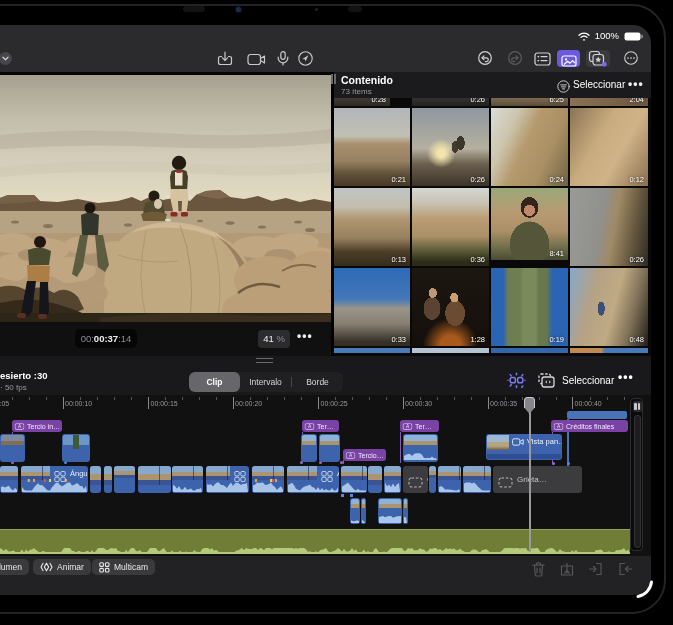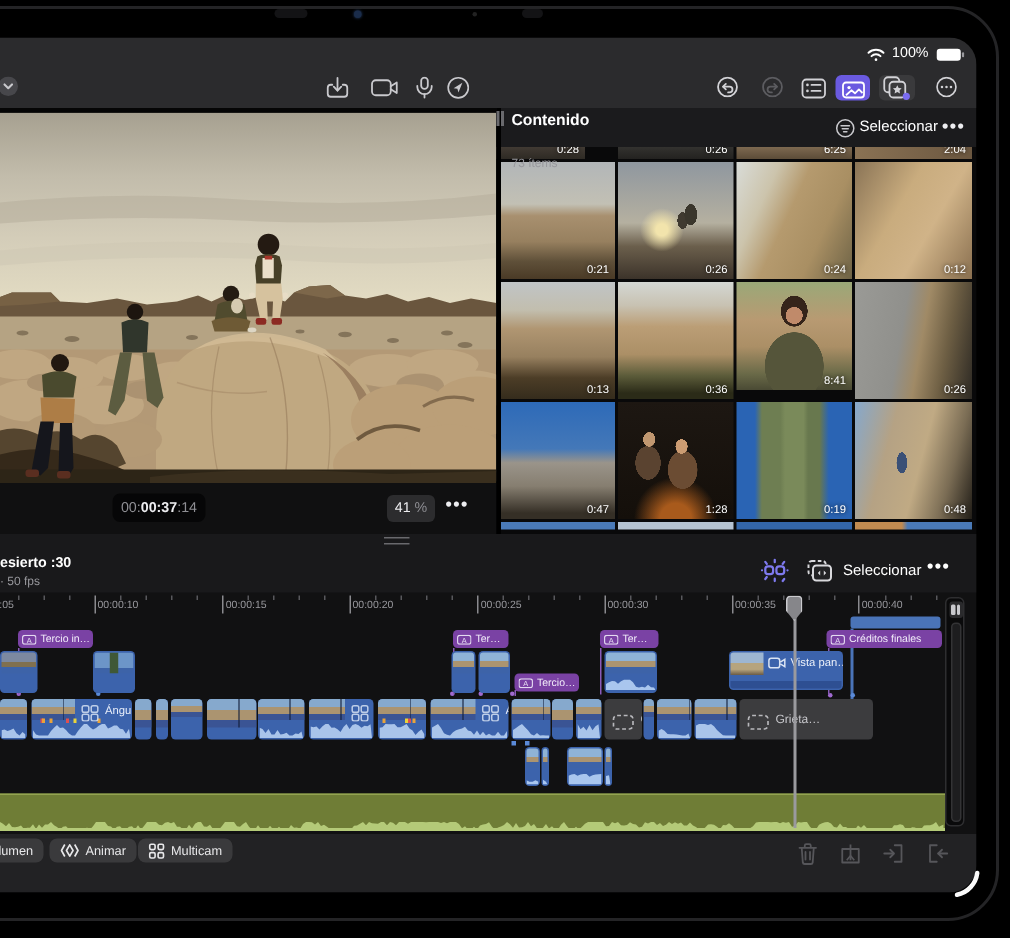--- a/index.html
+++ b/index.html
@@ -23,21 +23,21 @@
   border-radius:5px; color:#8e8e93; font-size:9.5px; line-height:19px; text-align:center; }
 #tcode b { color:#ededf0; font-weight:bold; }
 #zoombadge { position:absolute; left:258px; top:8px; width:32px; height:18px; background:#2c2c2e;
   border-radius:4px; color:#ededf0; font-size:9.5px; line-height:18px; text-align:center; }
 #zoombadge span { color:#8e8e93; }
 .dots3 { color:#ededf0; font-size:12px; letter-spacing:1px; font-weight:bold; }
 
 #panel { position:absolute; left:331px; top:47px; width:320px; height:284px; background:#09090a; overflow:hidden; }
 #phead { position:absolute; left:0; top:0; width:320px; height:26px; background:#1b1b1d; z-index:5; }
 #phead h1 { position:absolute; left:10px; top:2px; font-size:10.5px; color:#fff; font-weight:bold; }
-#phead .sub { position:absolute; left:10px; top:15px; font-size:8px; color:#98989d;margin-top:17px; }
+#phead .sub { position:absolute; left:10px; top:15px; font-size:8px; color:#98989d; }
 .cell { position:absolute; overflow:hidden; }
 .dur { position:absolute; right:4px; bottom:2px; color:#fff; font-size:7.5px; text-shadow:0 0 3px rgba(0,0,0,.9); }
 #pdivider { position:absolute; left:331px; top:47px; width:3px; height:284px; background:#000; z-index:6; }
 
 #timeline { position:absolute; left:0; top:331px; width:651px; height:200px; background:#111112; }
 #tlhead { position:absolute; left:0; top:0; width:651px; height:39px; background:#19191b; }
 #tlhead .proj { position:absolute; left:0px; top:14px; font-size:9.5px; font-weight:bold; color:#fff; }
 #tlhead .fps { position:absolute; left:0px; top:27px; font-size:8px; color:#98989d; }
 #seg { position:absolute; left:189px; top:16px; width:154px; height:20px; background:#202022;
   border-radius:6px; display:flex; }
@@ -353,21 +353,21 @@
 <div class="cell" style="left:412px;top:163px;width:77px;height:78px;background:linear-gradient(180deg,#d4d7d3 0%,#c8c2b2 20%,#bb9e76 38%,#ab8f66 62%,#5c5c3a 80%,#2b2b18 95%);">
               <div class="dur">0:36</div>
             </div>
 <div class="cell" style="left:491px;top:163px;width:77px;height:72px;background:radial-gradient(7px 7px at 50% 31%, #c08a6a 0 80%, rgba(0,0,0,0) 81%),radial-gradient(13px 15px at 50% 27%, #35241a 0 68%, rgba(0,0,0,0) 69%),radial-gradient(26px 30px at 50% 78%, #55553a 0 75%, rgba(0,0,0,0) 76%),linear-gradient(180deg,#9aa878 0%,#b89a72 35%,#ab8f66 60%,#6a6a48 85%,#4a4a34 100%);">
               <div class="dur">8:41</div>
             </div>
 <div class="cell" style="left:570px;top:163px;width:78px;height:78px;background:linear-gradient(100deg,#9a9a96 0%,#90908c 40%,#a08a66 56%,#6e5f44 75%,#2e2a24 100%);">
               <div class="dur">0:26</div>
             </div>
 <div class="cell" style="left:334px;top:243px;width:76px;height:78px;background:linear-gradient(180deg,#2d6ab8 0%,#4478b8 40%,#9a948a 52%,#867e70 72%,#352f26 95%);">
-              <div class="dur">0:47</div>
+              <div class="dur">0:33</div>
             </div>
 <div class="cell" style="left:412px;top:243px;width:77px;height:78px;background:radial-gradient(5px 6px at 27% 32%, #c09770 0 80%, rgba(0,0,0,0) 81%),radial-gradient(5px 6px at 55% 38%, #cc9c72 0 80%, rgba(0,0,0,0) 81%),radial-gradient(12px 16px at 26% 52%, #5a4330 0 70%, rgba(0,0,0,0) 71%),radial-gradient(14px 18px at 56% 58%, #6b4c33 0 70%, rgba(0,0,0,0) 71%),radial-gradient(circle at 50% 100%, #a85a1c 0 12%, rgba(168,90,32,0) 32%),linear-gradient(180deg,#1d1712,#140f0a);">
               <div class="dur">1:28</div>
             </div>
 <div class="cell" style="left:491px;top:243px;width:77px;height:78px;background:linear-gradient(90deg,#2a64b4 0 16%,#6e7e52 22% 38%,#7a8a5a 42% 58%,#68784e 62% 72%,#2a64b4 80% 100%);">
               <div class="dur">0:19</div>
             </div>
 <div class="cell" style="left:570px;top:243px;width:78px;height:78px;background:radial-gradient(5px 10px at 40% 52%, #3a5076 0 70%, rgba(0,0,0,0) 71%),linear-gradient(105deg,#86a8cc 0%,#b5a284 30%,#c0aa84 55%,#7a6c54 78%,#221e18 100%);">
               <div class="dur">0:48</div>
             </div>
@@ -379,20 +379,26 @@
   </div>
   <div id="pdivider">
           <div style="position:absolute;left:0px;top:2px;width:1.5px;height:10px;background:#6a6a6e"></div>
           <div style="position:absolute;left:3px;top:2px;width:1.5px;height:10px;background:#6a6a6e"></div>
         </div>
   <div id="timeline">
     <div id="tlhead">
       <div class="hbar"></div>
       <div class="proj">esierto :30</div>
       <div class="fps">· 50 fps</div>
+      <div id="seg">
+              <div class="sgb on">Clip</div>
+              <div class="sgb">Intervalo</div>
+              <div class="sep"></div>
+              <div class="sgb">Borde</div>
+            </div>
       <div class="abs" style="left:507px;top:16px;"><svg width="19" height="17" viewBox="0 0 19 17">
                 <g fill="none" stroke="#7e79ee" stroke-width="1.5" stroke-linecap="round">
                   <rect x="3.2" y="5.6" width="5.2" height="5.2" rx="1.8"></rect>
                   <rect x="10.6" y="5.6" width="5.2" height="5.2" rx="1.8"></rect>
                   <path d="M9.5 1.2 v1.6 M9.5 13.8 v1.6 M3.2 2.6 l1 1.3 M15.8 2.6 l-1 1.3 M3.2 14 l1 -1.3 M15.8 14 l-1 1.3 M1 8.2 h0.01 M18 8.2 h0.01"></path>
                 </g>
               </svg></div>
       <div class="abs" style="left:538px;top:17px;"><svg width="17" height="15" viewBox="0 0 17 15">
                 <g fill="none" stroke="#d8d8dc" stroke-width="1.3">
                   <rect x="1" y="1" width="11.5" height="9.5" rx="2.2" stroke-dasharray="2.4 1.6"></rect>

